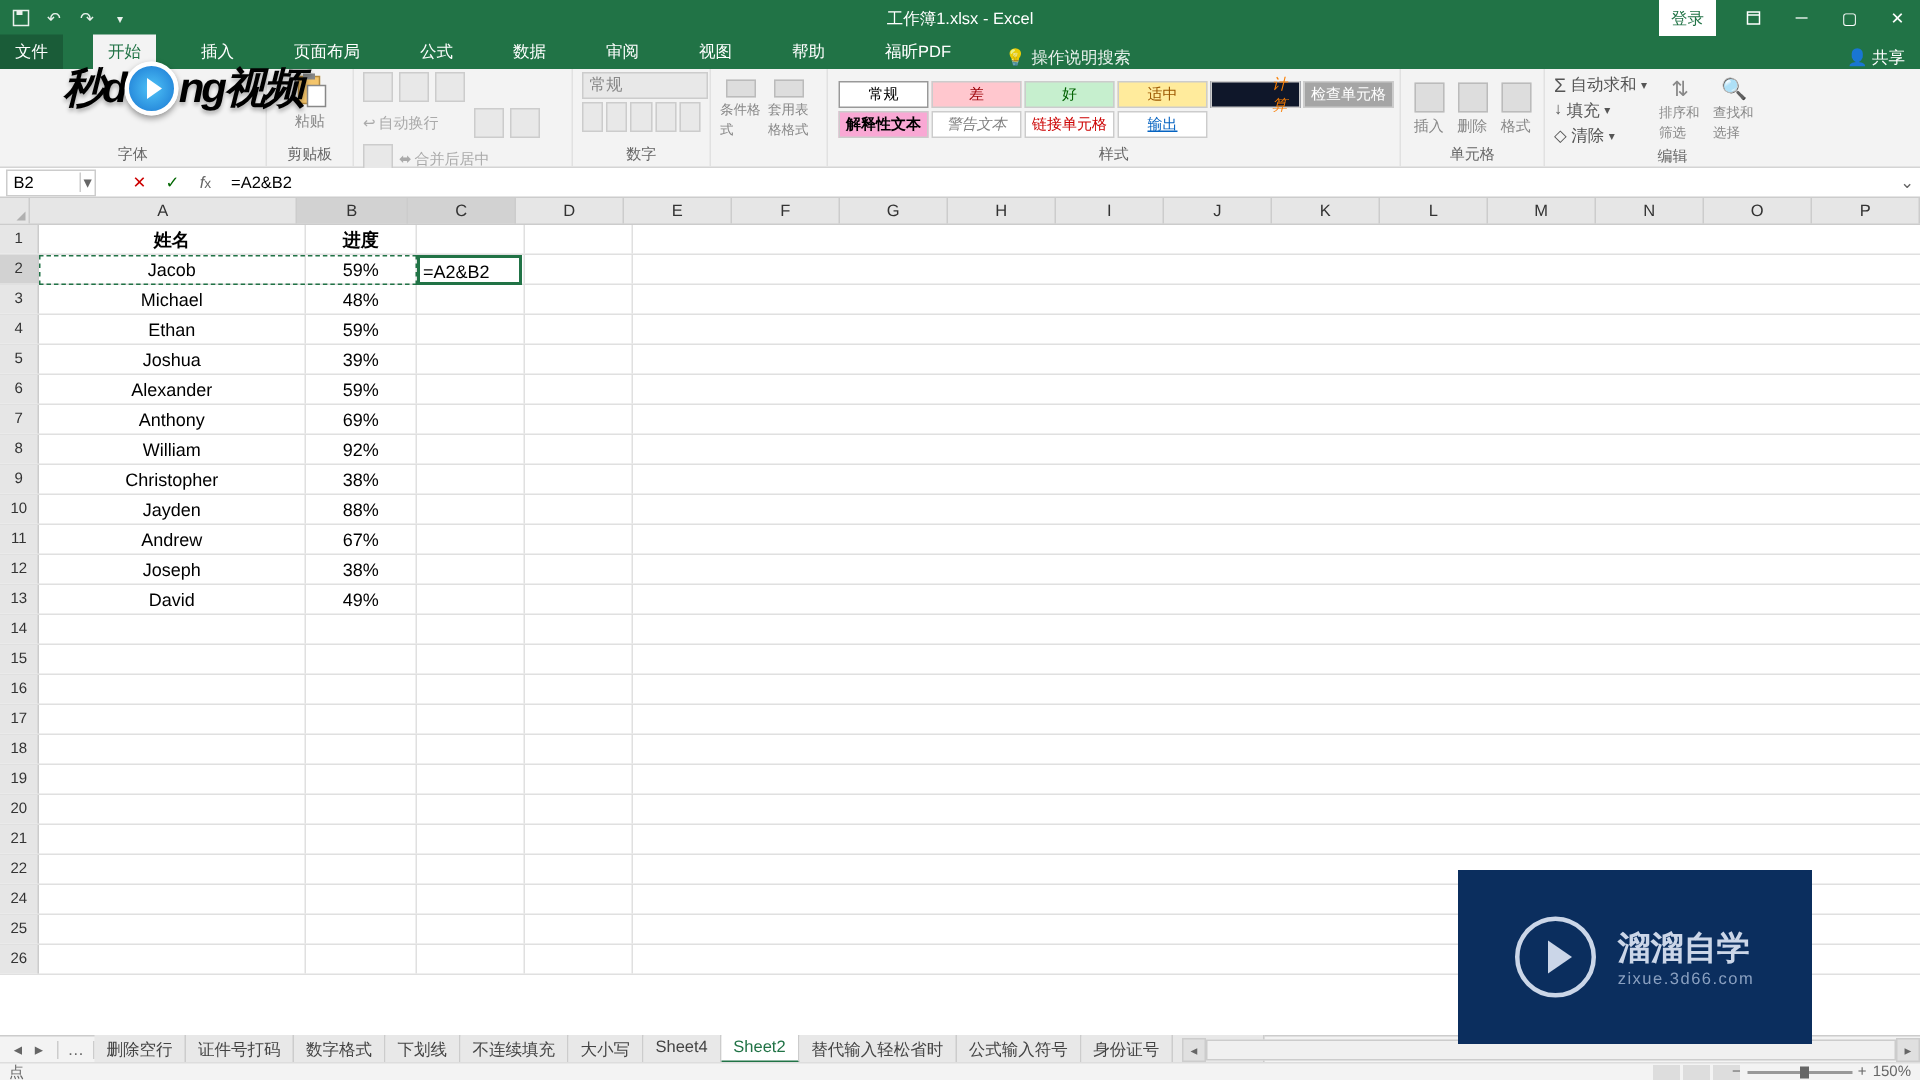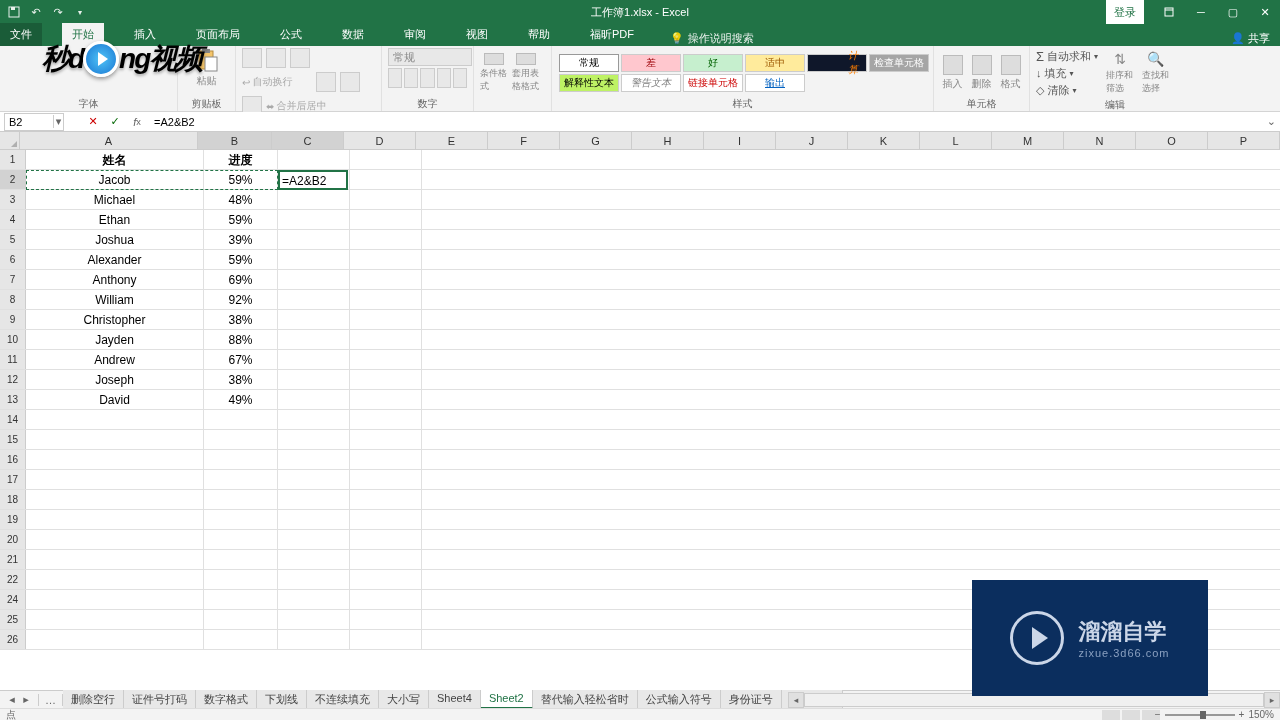--- a/index.html
+++ b/index.html
@@ -225,21 +225,21 @@
 
   <div class="ribbon-group" style="width:382px;">
     <div class="group-content">
         <div class="styles-grid" id="styles-grid">
           <div class="style-item" style="background: rgb(255, 255, 255); color: rgb(0, 0, 0); border-color: rgb(153, 153, 153);">常规</div>
           <div class="style-item" style="background: rgb(255, 199, 206); color: rgb(156, 0, 6);">差</div>
           <div class="style-item" style="background: rgb(198, 239, 206); color: rgb(0, 97, 0);">好</div>
           <div class="style-item" style="background: rgb(255, 235, 156); color: rgb(156, 87, 0);">适中</div>
           <div class="style-item" style="background: #0f172a; color: rgb(250, 125, 0); font-style: italic; padding-left: 40px;">计算</div>
           <div class="style-item" style="background: rgb(165, 165, 165); color: rgb(255, 255, 255);">检查单元格</div>
-          <div class="style-item" style="background: #bef264; color: rgb(0, 0, 0);">解释性文本</div>
+          <div class="style-item" style="background: #f9a8d4; color: rgb(0, 0, 0); font-weight: bold;">解释性文本</div>
           <div class="style-item" style="background: rgb(255, 255, 255); color: rgb(127, 127, 127); font-style: italic;">警告文本</div>
           <div class="style-item" style="background: rgb(255, 255, 255); color: rgb(204, 0, 0);">链接单元格</div>
           <div class="style-item" style="background: rgb(255, 255, 255); color: rgb(5, 99, 193); text-decoration: underline;">输出</div>
         </div>
       </div>
     <div class="group-label">样式</div>
   </div>
 
   <div class="ribbon-group" style="width:96px;">
     <div class="group-content">

